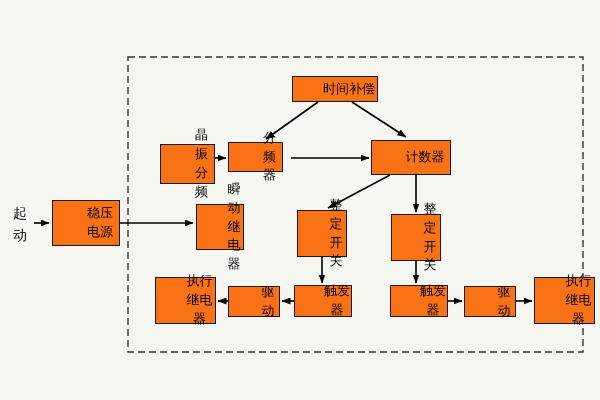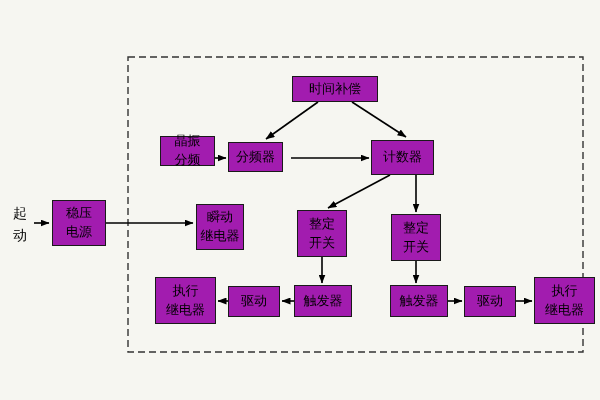--- a/index.html
+++ b/index.html
@@ -13,30 +13,31 @@
     color: #000;
     overflow: hidden;
   }
   .arrow-layer {
     position: absolute;
     left: 0; top: 0;
     width: 600px; height: 400px;
   }
   .node {
     position: absolute;
-    background: #a21caf;
+    background: #f97316;
     border: 1px solid #1a1a1a;
     display: flex;
     align-items: center;
     justify-content: center;
     text-align: center;
     font-size: 13px;
     line-height: 1.45;
     white-space: pre-line;
     z-index: 2;
+    padding-left: 28px;
   }
   .free-label {
     position: absolute;
     display: flex;
     align-items: center;
     justify-content: center;
     text-align: center;
     font-size: 14px;
     line-height: 1.55;
     white-space: pre-line;
@@ -69,31 +70,31 @@
     <line x1="416" y1="261" x2="416" y2="283" stroke="#000" stroke-width="1.6" marker-end="url(#ah)"></line>
     <line x1="294" y1="301" x2="282" y2="301" stroke="#000" stroke-width="1.6" marker-end="url(#ah)"></line>
     <line x1="228" y1="301" x2="218" y2="301" stroke="#000" stroke-width="1.6" marker-end="url(#ah)"></line>
     <line x1="448" y1="301" x2="462" y2="301" stroke="#000" stroke-width="1.6" marker-end="url(#ah)"></line>
     <line x1="516" y1="301" x2="532" y2="301" stroke="#000" stroke-width="1.6" marker-end="url(#ah)"></line>
   </svg>
 
   <div class="free-label" style="left:6px; top:202px; width:28px; height:46px">起
 动</div>
 
-  <div class="node" style="left:52px; top:200px; width:54px; height:46px">稳压
+  <div class="node" style="left:52px; top:200px; width:68px; height:46px">稳压
 电源</div>
 
   <div class="node" style="left:292px; top:76px; width:86px; height:26px">时间补偿</div>
 
-  <div class="node" style="left:160px; top:136px; width:55px; height:30px">晶振
+  <div class="node" style="left:160px; top:144px; width:55px; height:40px">晶振
 分频</div>
 
   <div class="node" style="left:228px; top:142px; width:55px; height:30px">分频器</div>
 
-  <div class="node" style="left:371px; top:140px; width:63px; height:35px">计数器</div>
+  <div class="node" style="left:371px; top:140px; width:80px; height:35px">计数器</div>
 
   <div class="node" style="left:196px; top:204px; width:48px; height:46px">瞬动
 继电器</div>
 
   <div class="node" style="left:297px; top:210px; width:50px; height:47px">整定
 开关</div>
 
   <div class="node" style="left:391px; top:214px; width:50px; height:47px">整定
 开关</div>
 

